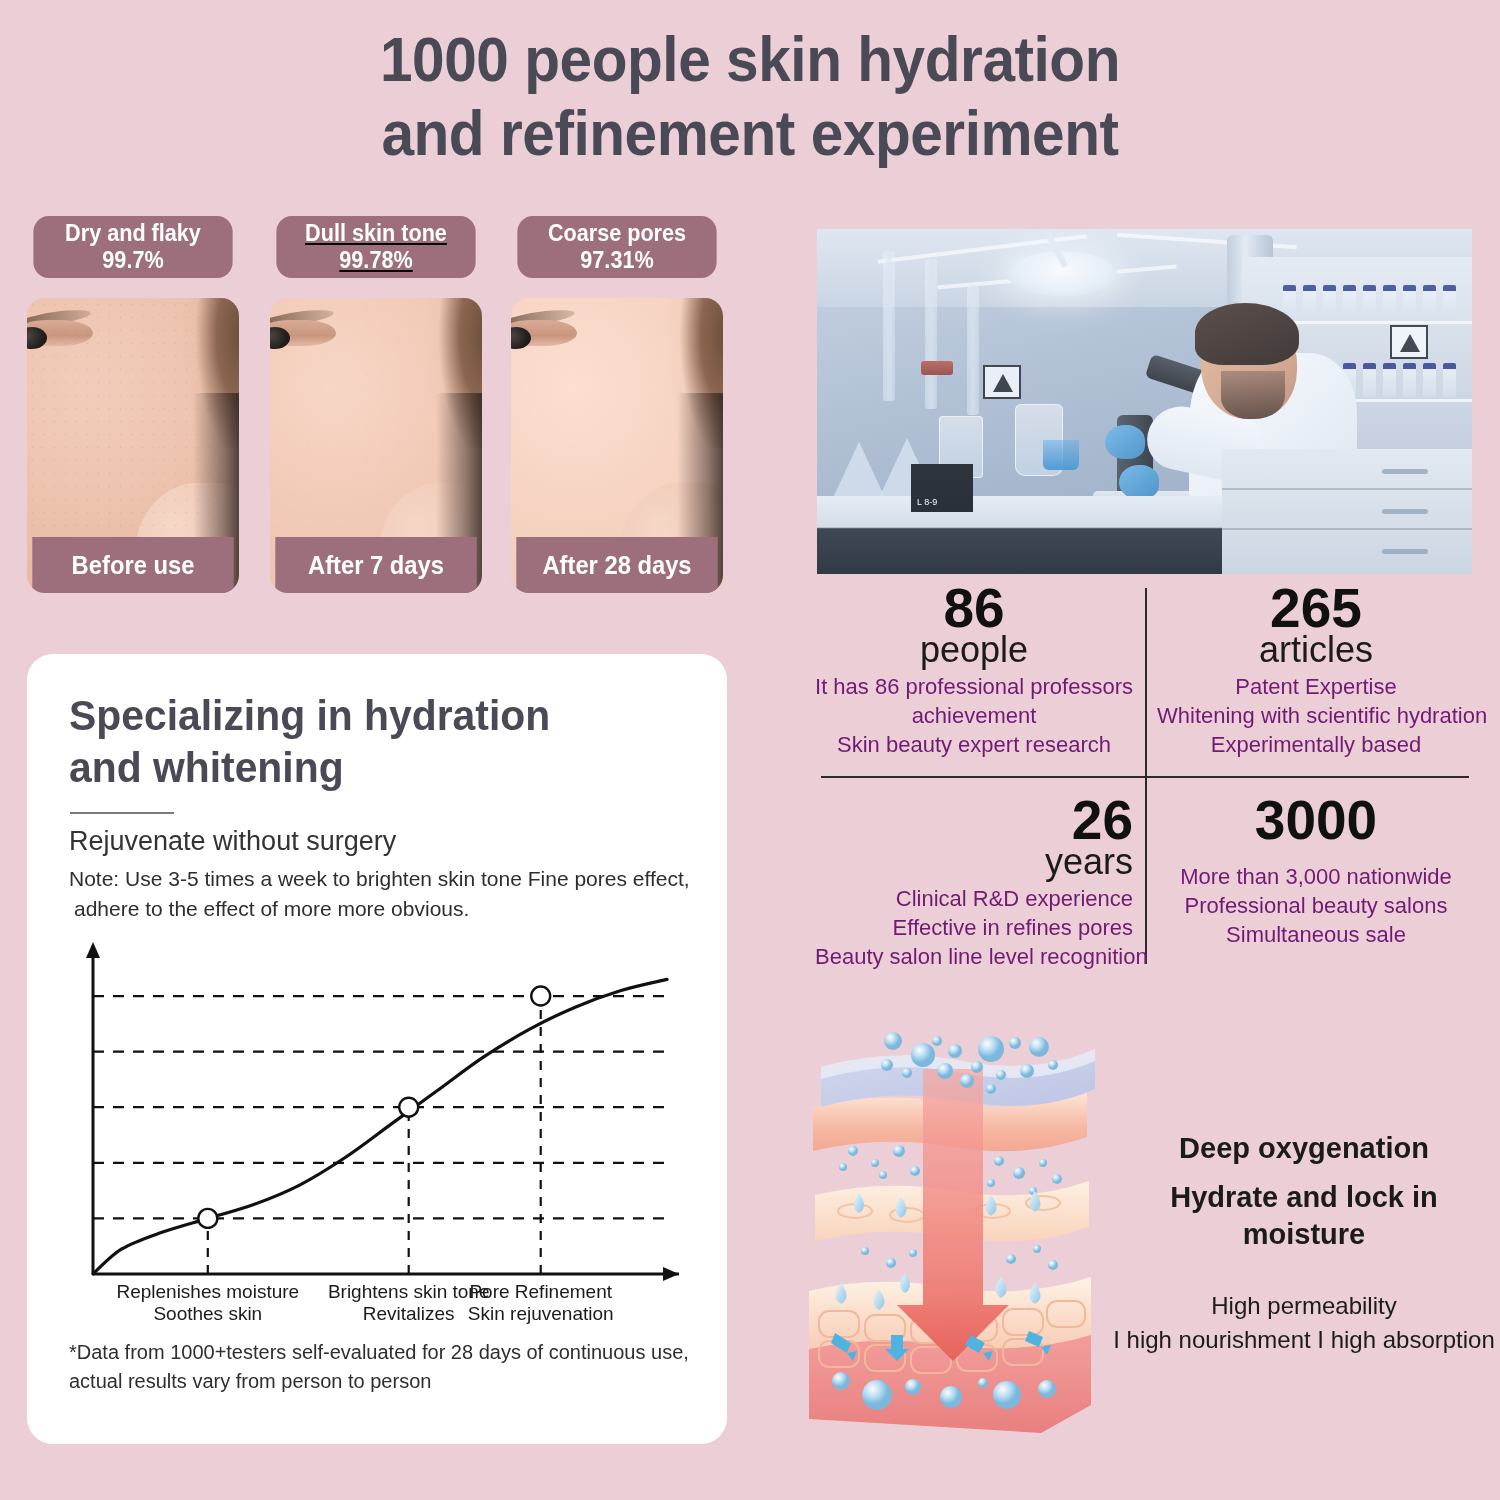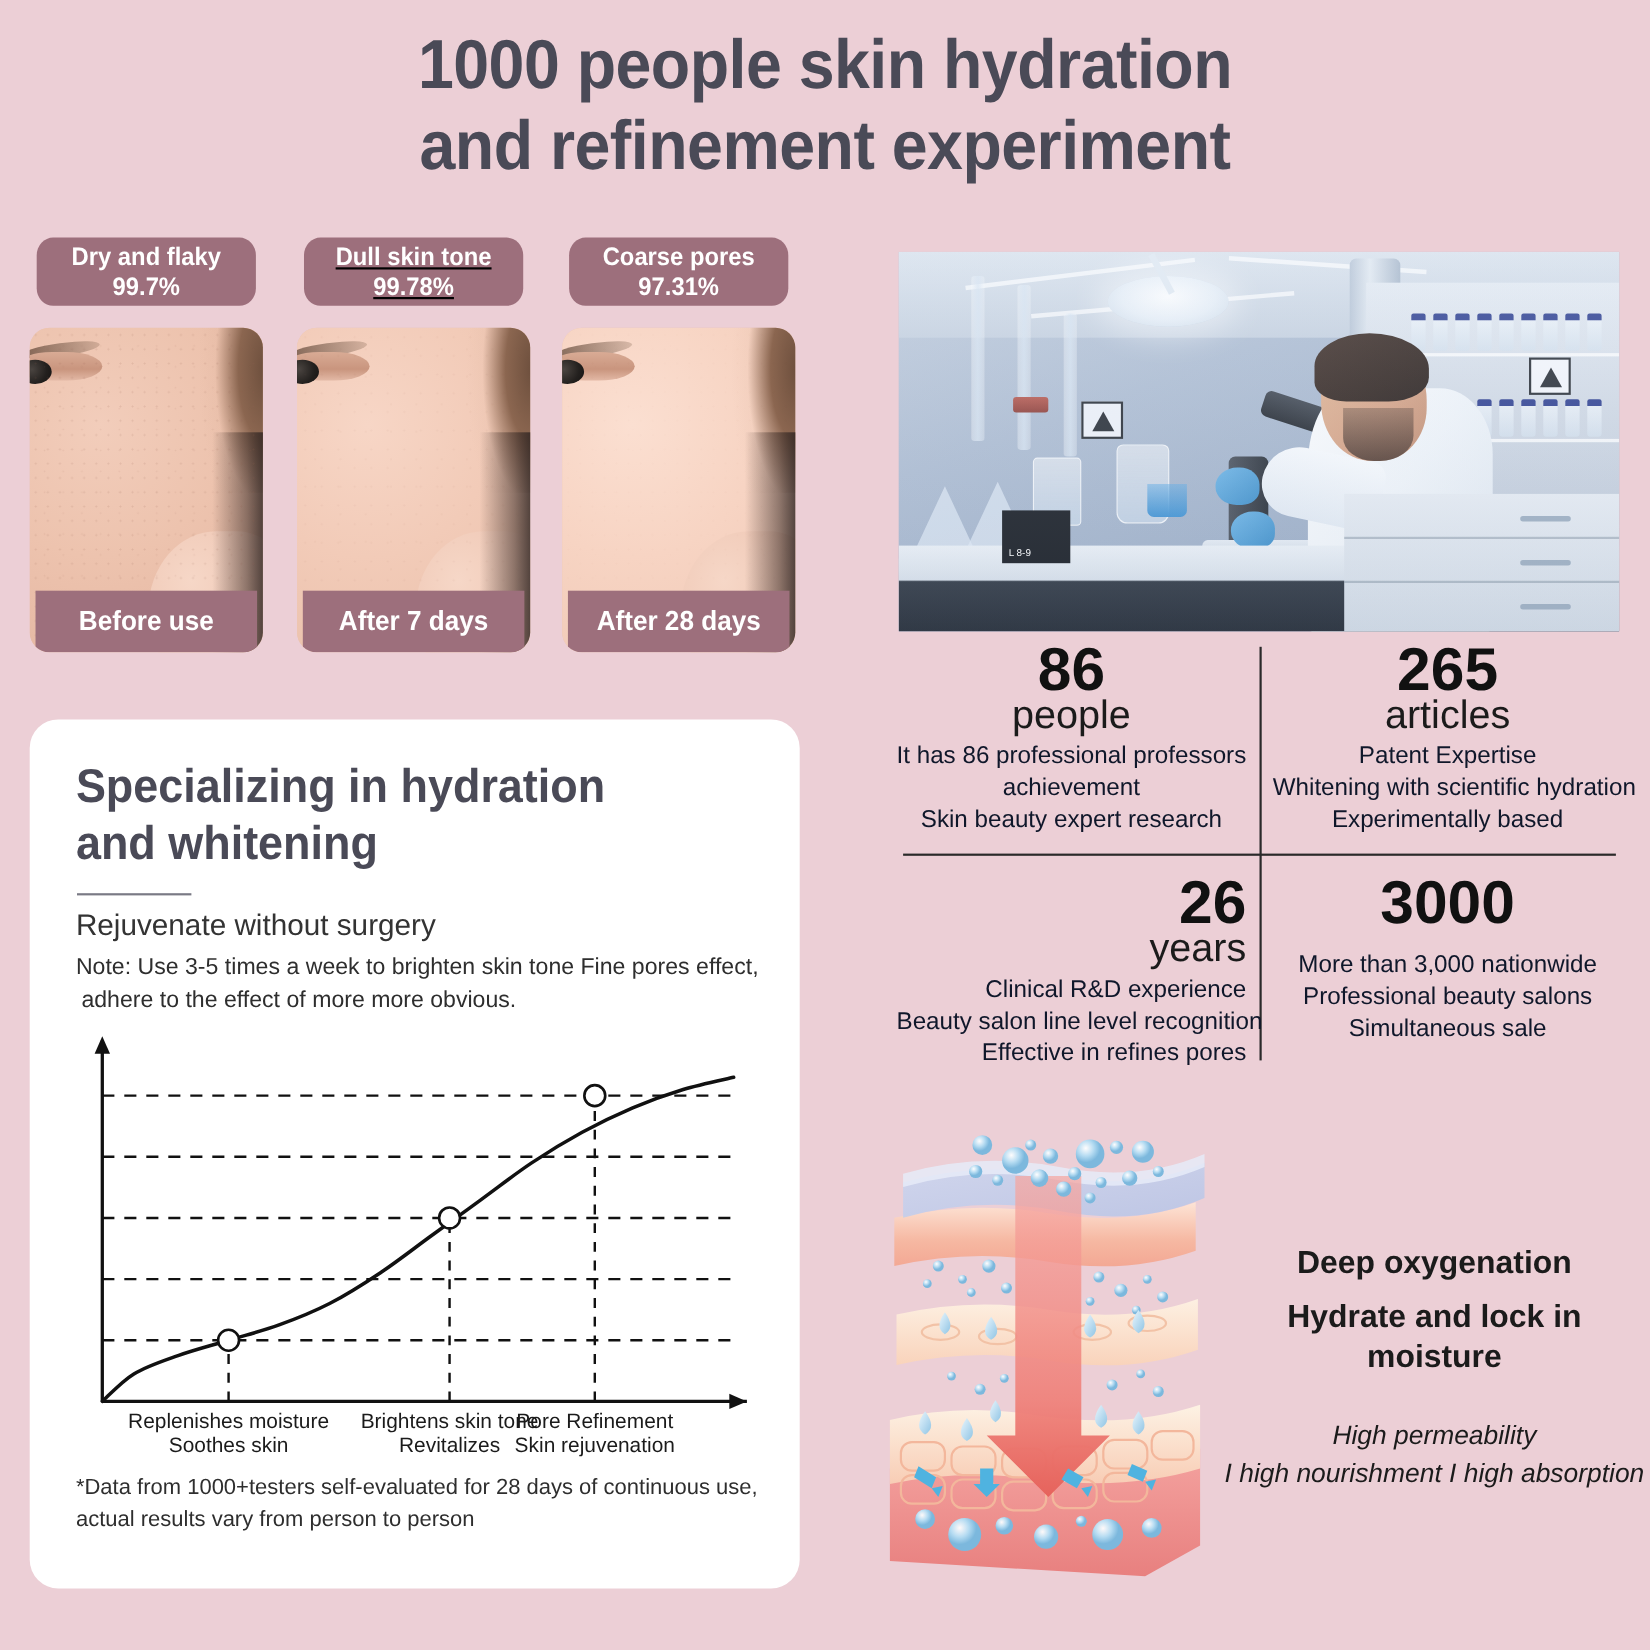--- a/index.html
+++ b/index.html
@@ -291,32 +291,32 @@
   #stats { position:absolute; left:815px; top:576px; width:660px; height:400px; }
   #stats .vline { position:absolute; left:50%; top:12px; width:2px; height:376px; background:#2a2a2a; }
   #stats .hline { position:absolute; left:6px; top:200px; width:648px; height:2px; background:#2a2a2a; }
   .sc { position:absolute; width:318px; text-align:center; }
   .sc.q0 { left:0;    top:6px; }
   .sc.q1 { left:342px; top:6px; }
   .sc.q2 { left:0;    top:218px;text-align:right; }
   .sc.q3 { left:342px; top:218px; }
   .sc .num { font-size:55px; font-weight:bold; color:#111; line-height:0.98; }
   .sc .unit { font-size:36px; color:#1b1b1b; line-height:1.0; margin-top:-4px; }
-  .sc .lines { margin-top:4px; font-size:22px; line-height:1.32; color:#0f172a; }
+  .sc .lines { margin-top:4px; font-size:22px; line-height:1.32; color:#701a75; }
   .sc .lines span { display:block; white-space:nowrap; }
   .sc.q3 .lines { margin-top:14px; }
 
   
   #derm { position:absolute; left:795px; top:1015px; width:310px; height:430px; }
 
   
   #brt { position:absolute; left:1110px; top:1130px; width:388px; text-align:center; }
   #brt .bh { font-size:29px; font-weight:bold; color:#1b1b1b; line-height:1.28; }
   #brt .bh.b2 { margin-top:12px; }
-  #brt .bi { margin-top:36px; font-size:24px; font-style:italic; color:#1b1b1b; line-height:1.42; }
+  #brt .bi { margin-top:36px; font-size:24px; color:#1b1b1b; line-height:1.42; }
   #brt .bi span { display:block; }
 </style>
 </head>
 <body>
 
 <div id="title">
   <span class="tl">1000 people skin hydration</span>
   <span class="tl">and refinement experiment</span>
 </div>
 
@@ -549,22 +549,22 @@
       <span>Whitening with scientific hydration</span>
       <span>Experimentally based</span>
     </div>
   </div>
 
   <div class="sc q2">
     <div class="num">26</div>
     <div class="unit">years</div>
     <div class="lines">
       <span>Clinical R&amp;D experience</span>
+      <span>Effective in refines pores</span>
       <span>Beauty salon line level recognition</span>
-      <span>Effective in refines pores</span>
     </div>
   </div>
 
   <div class="sc q3">
     <div class="num">3000</div>
     <div class="lines">
       <span>More than 3,000 nationwide</span>
       <span>Professional beauty salons</span>
       <span>Simultaneous sale</span>
     </div>

